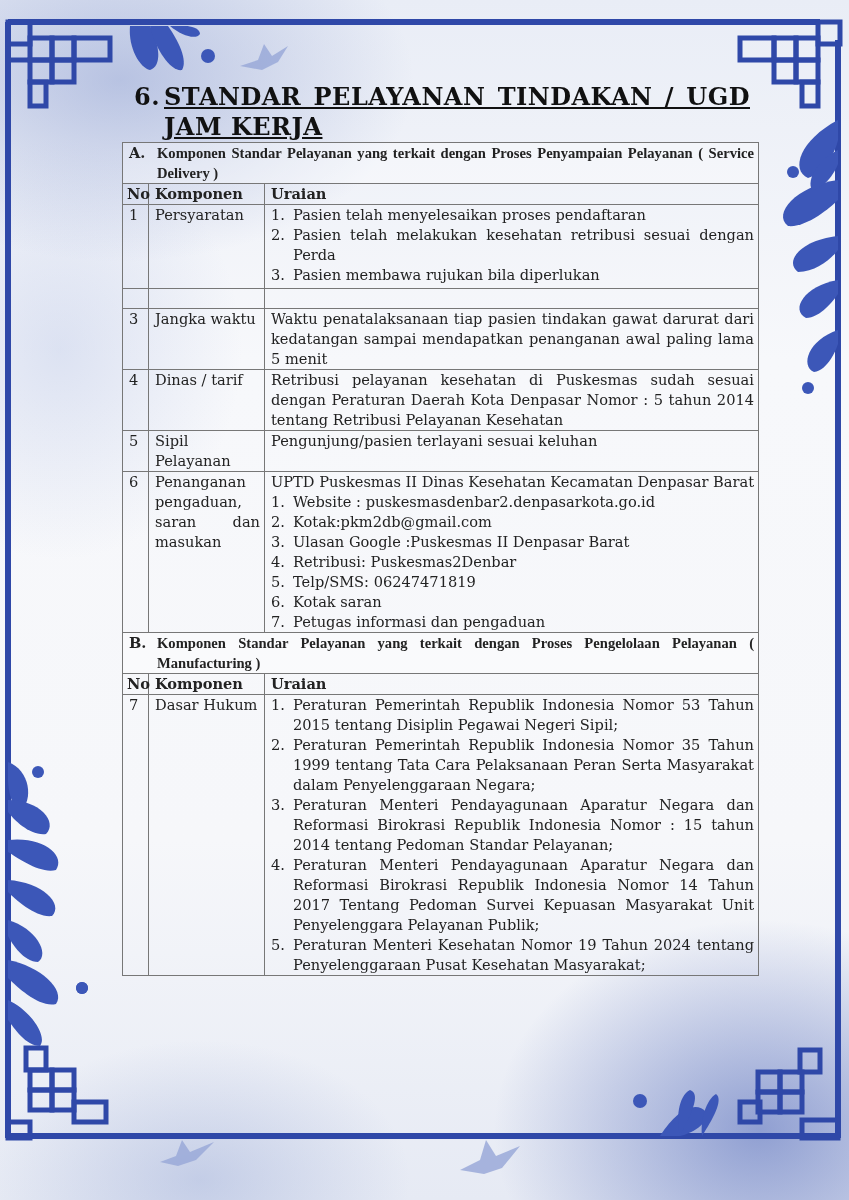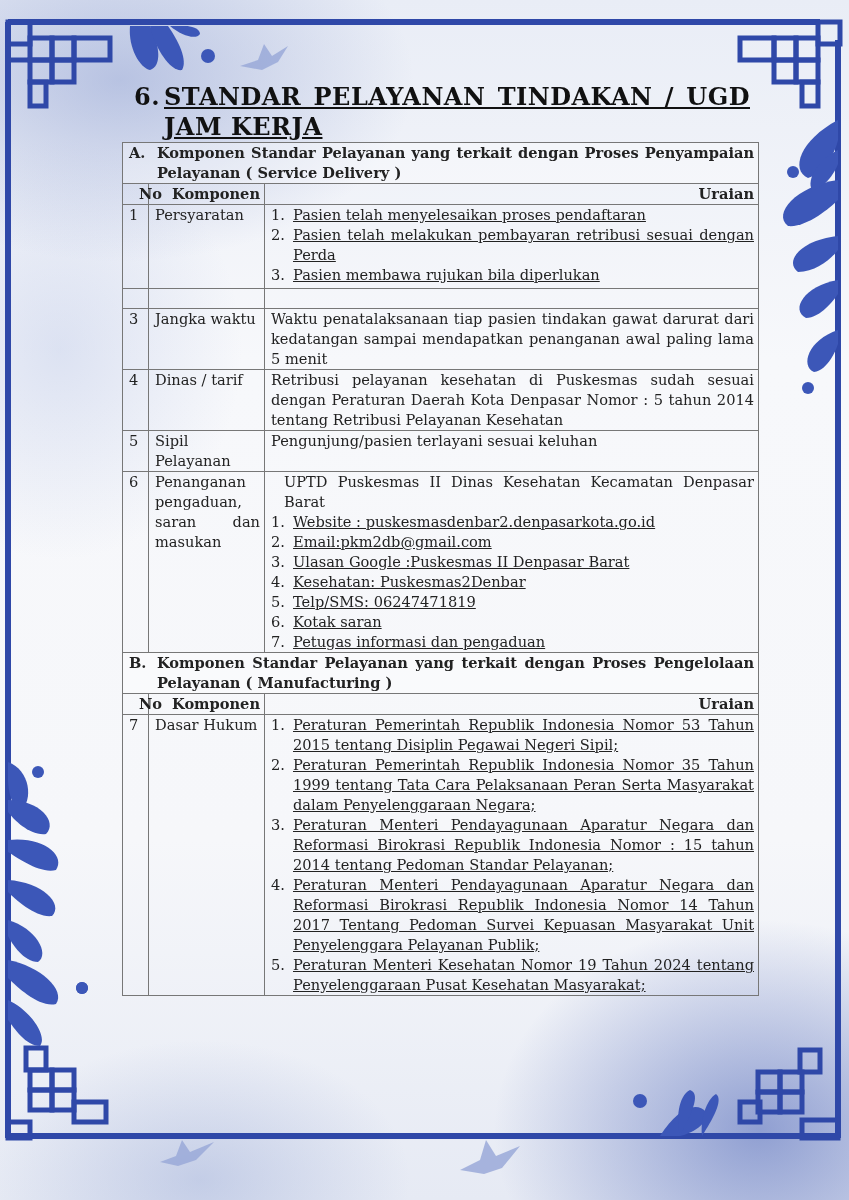--- a/index.html
+++ b/index.html
@@ -39,28 +39,28 @@
     border: 1px solid #777; vertical-align: top; padding: 0 4px 0 6px;
   }
   .col-no { width: 26px; }
   .col-komp { width: 116px; }
   .sec-head td {
     background: rgba(255,255,255,0.35);
     font-weight: bold; font-size: 14.6px; padding: 1px 6px 0 6px;
   }
   .sec-head .row { display: flex; }
   .sec-head .letter { width: 28px; flex: none; }
-  .sec-head .htxt { flex: 1; text-align: justify; text-align-last: left; }
-  .colhead th { font-weight: bold; text-align: right; padding: 0 4px; }
-  .colhead th.left { text-align: center; padding-left: 16px; }
-  .just { text-align: justify; margin-left: 13px; }
+  .sec-head .htxt { flex: 1; text-align: justify; text-align-last: left; font-family: Liberation Serif, serif; }
+  .colhead th { font-weight: bold; text-align: left; padding: 0 4px; }
+  .colhead th.left { text-align: center; padding-left: 4px; }
+  .just { text-align: justify; }
   ol.items { margin: 0; padding: 0; list-style: none; }
   ol.items li { display: flex; text-align: justify; }
   ol.items li .n { width: 22px; flex: none; }
-  ol.items li .t { flex: 1; text-decoration: underline; }
+  ol.items li .t { flex: 1; }
   .empty-row td { height: 19px; }
   .komp-cell { text-align: justify; margin-left: 44px; }
 </style>
 </head>
 <body>
 
 <div class="bg"></div>
 
 <svg class="deco" width="849" height="1200" viewBox="0 0 849 1200">
   <g fill="none" stroke="#2f48a8" stroke-width="6">
@@ -183,21 +183,21 @@
     <td>1</td>
     <td>Persyaratan</td>
     <td style="padding-bottom:3px;">
       <ol class="items">
         <li>
               <span class="n">1.</span>
               <span class="t">Pasien telah menyelesaikan proses pendaftaran</span>
             </li>
         <li>
               <span class="n">2.</span>
-              <span class="t">Pasien telah melakukan pembayaran retribusi sesuai dengan Perda</span>
+              <span class="t">Pasien telah melakukan kesehatan retribusi sesuai dengan Perda</span>
             </li>
         <li>
               <span class="n">3.</span>
               <span class="t">Pasien membawa rujukan bila diperlukan</span>
             </li>
       </ol>
     </td>
   </tr>
   <tr class="empty-row">
     <td></td>
@@ -224,29 +224,29 @@
     <td class="komp-cell">Penanganan pengaduan, saran dan masukan</td>
     <td>
       <div class="just">UPTD Puskesmas II Dinas Kesehatan Kecamatan Denpasar Barat</div>
       <ol class="items">
         <li>
               <span class="n">1.</span>
               <span class="t">Website : puskesmasdenbar2.denpasarkota.go.id</span>
             </li>
         <li>
               <span class="n">2.</span>
-              <span class="t">Email:pkm2db@gmail.com</span>
+              <span class="t">Kotak:pkm2db@gmail.com</span>
             </li>
         <li>
               <span class="n">3.</span>
               <span class="t">Ulasan Google :Puskesmas II Denpasar Barat</span>
             </li>
         <li>
               <span class="n">4.</span>
-              <span class="t">Kesehatan: Puskesmas2Denbar</span>
+              <span class="t">Retribusi: Puskesmas2Denbar</span>
             </li>
         <li>
               <span class="n">5.</span>
               <span class="t">Telp/SMS: 06247471819</span>
             </li>
         <li>
               <span class="n">6.</span>
               <span class="t">Kotak saran</span>
             </li>
         <li>

